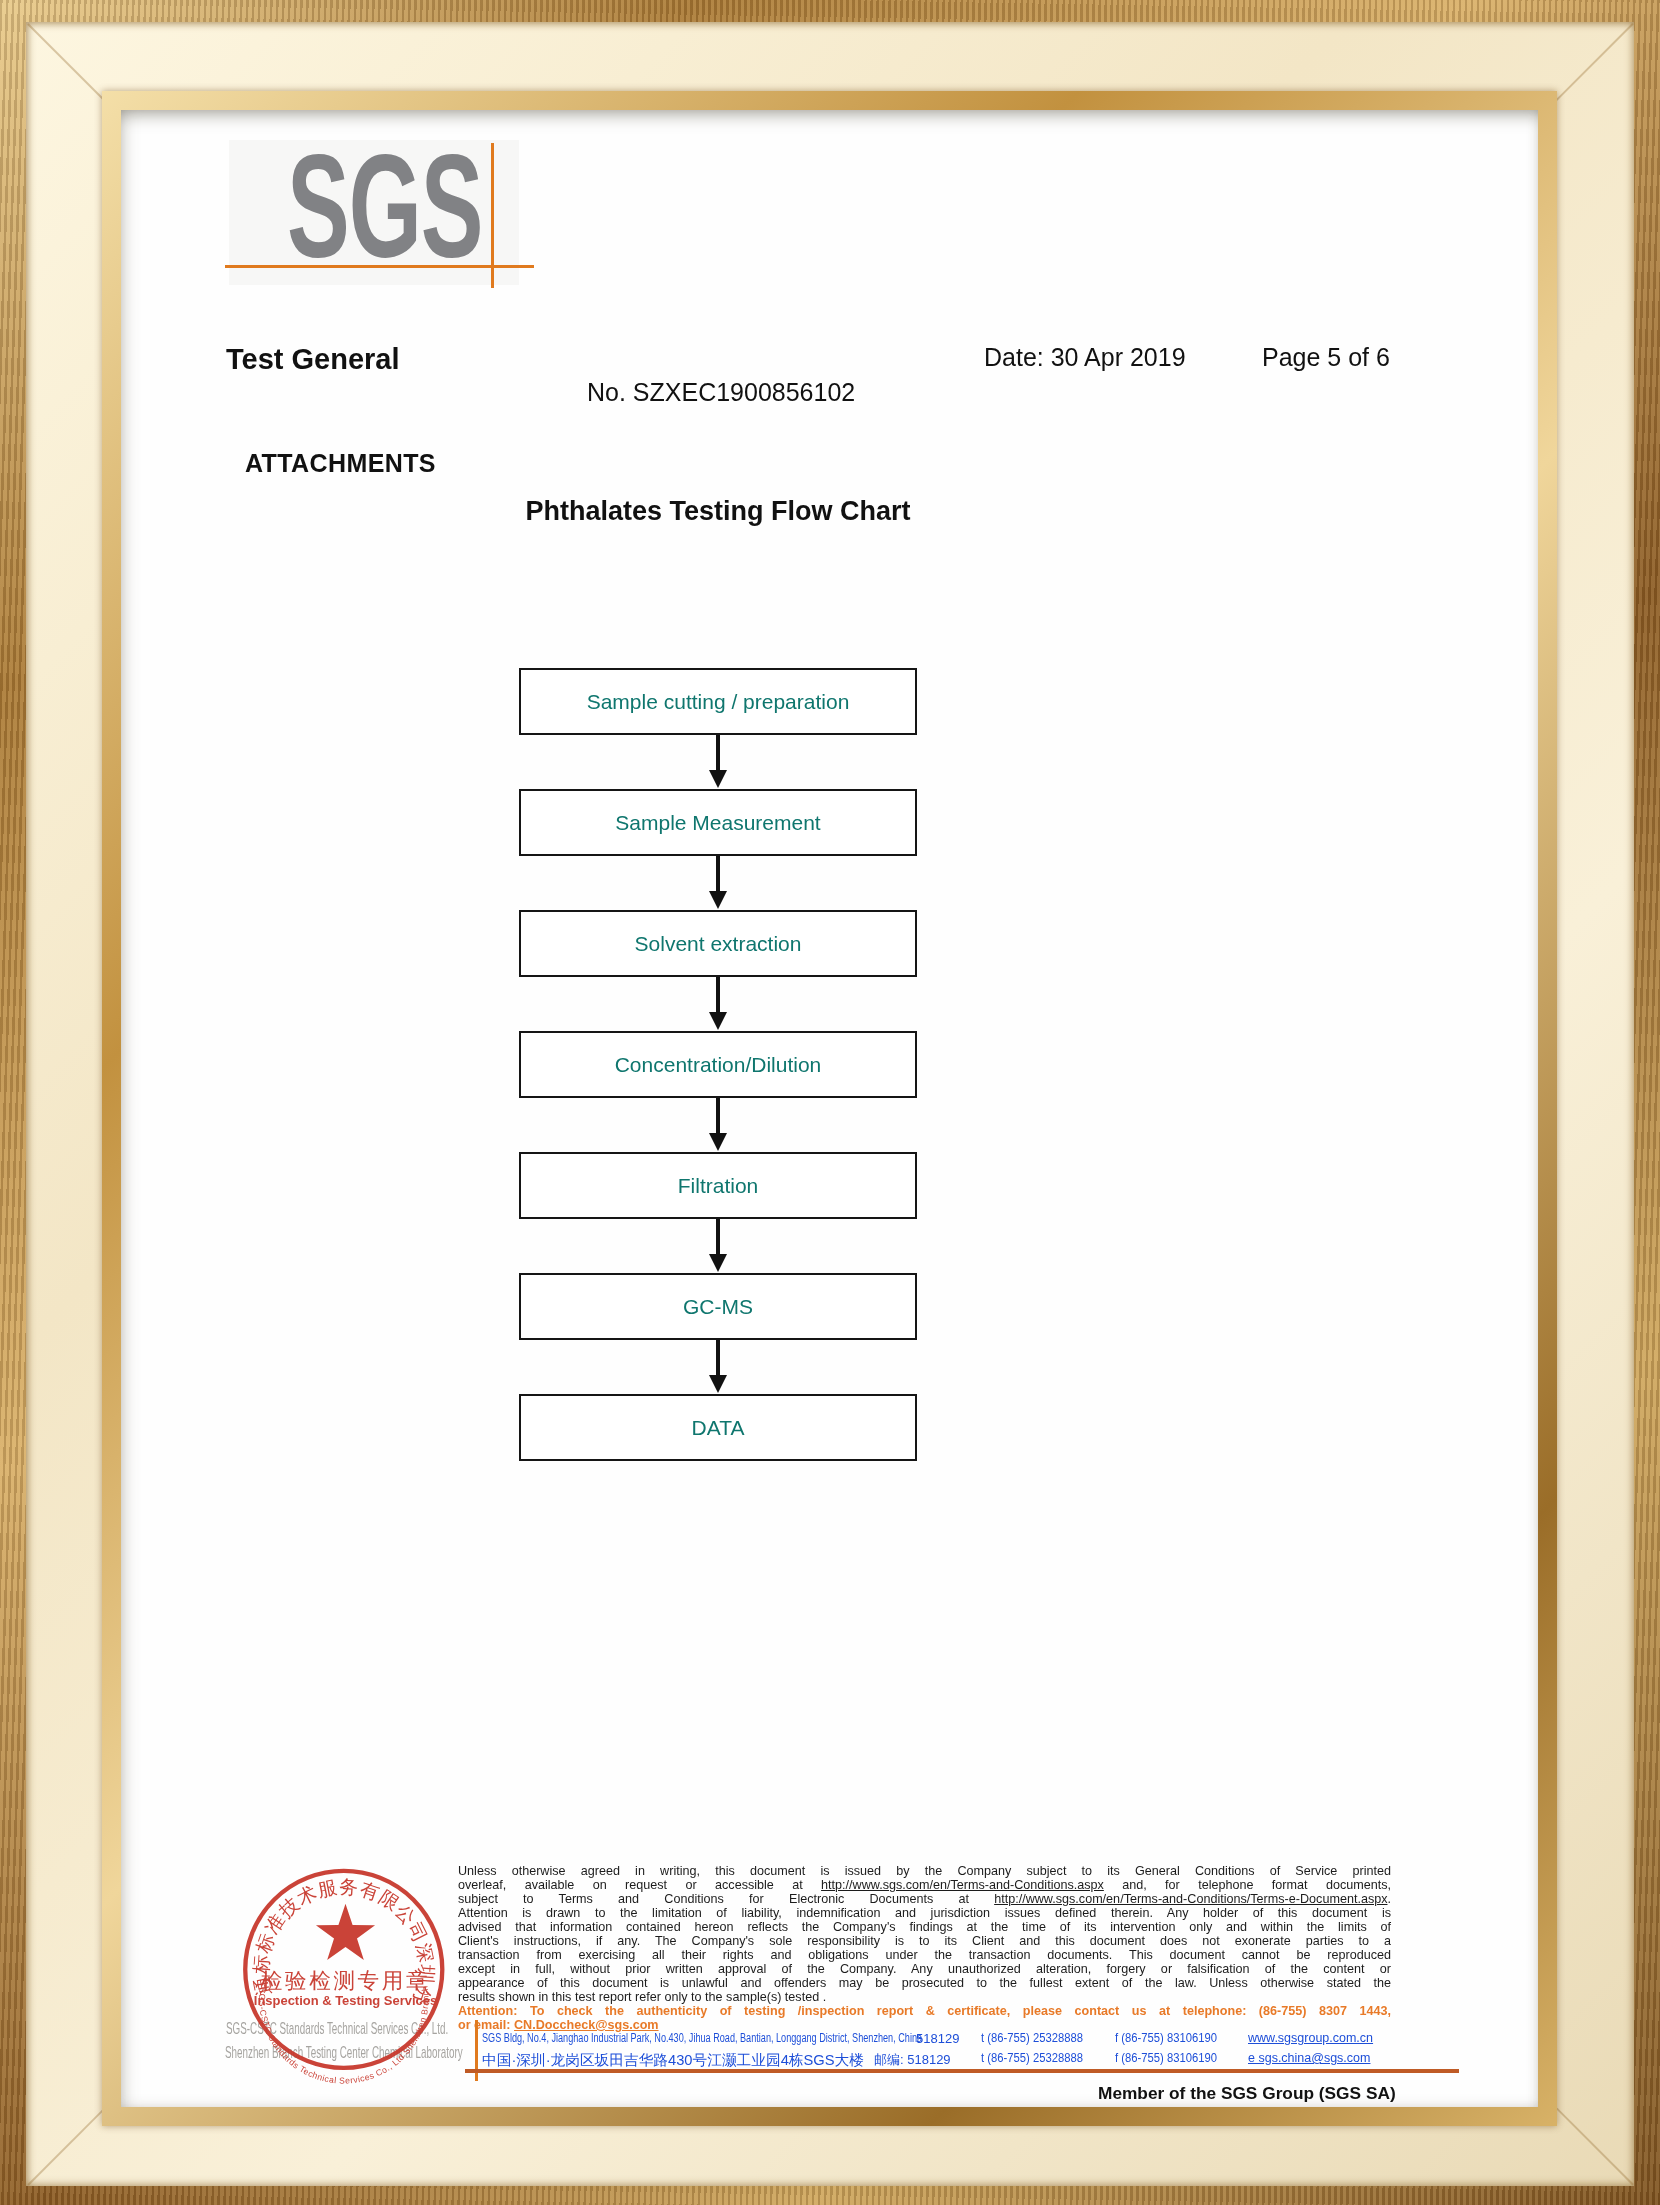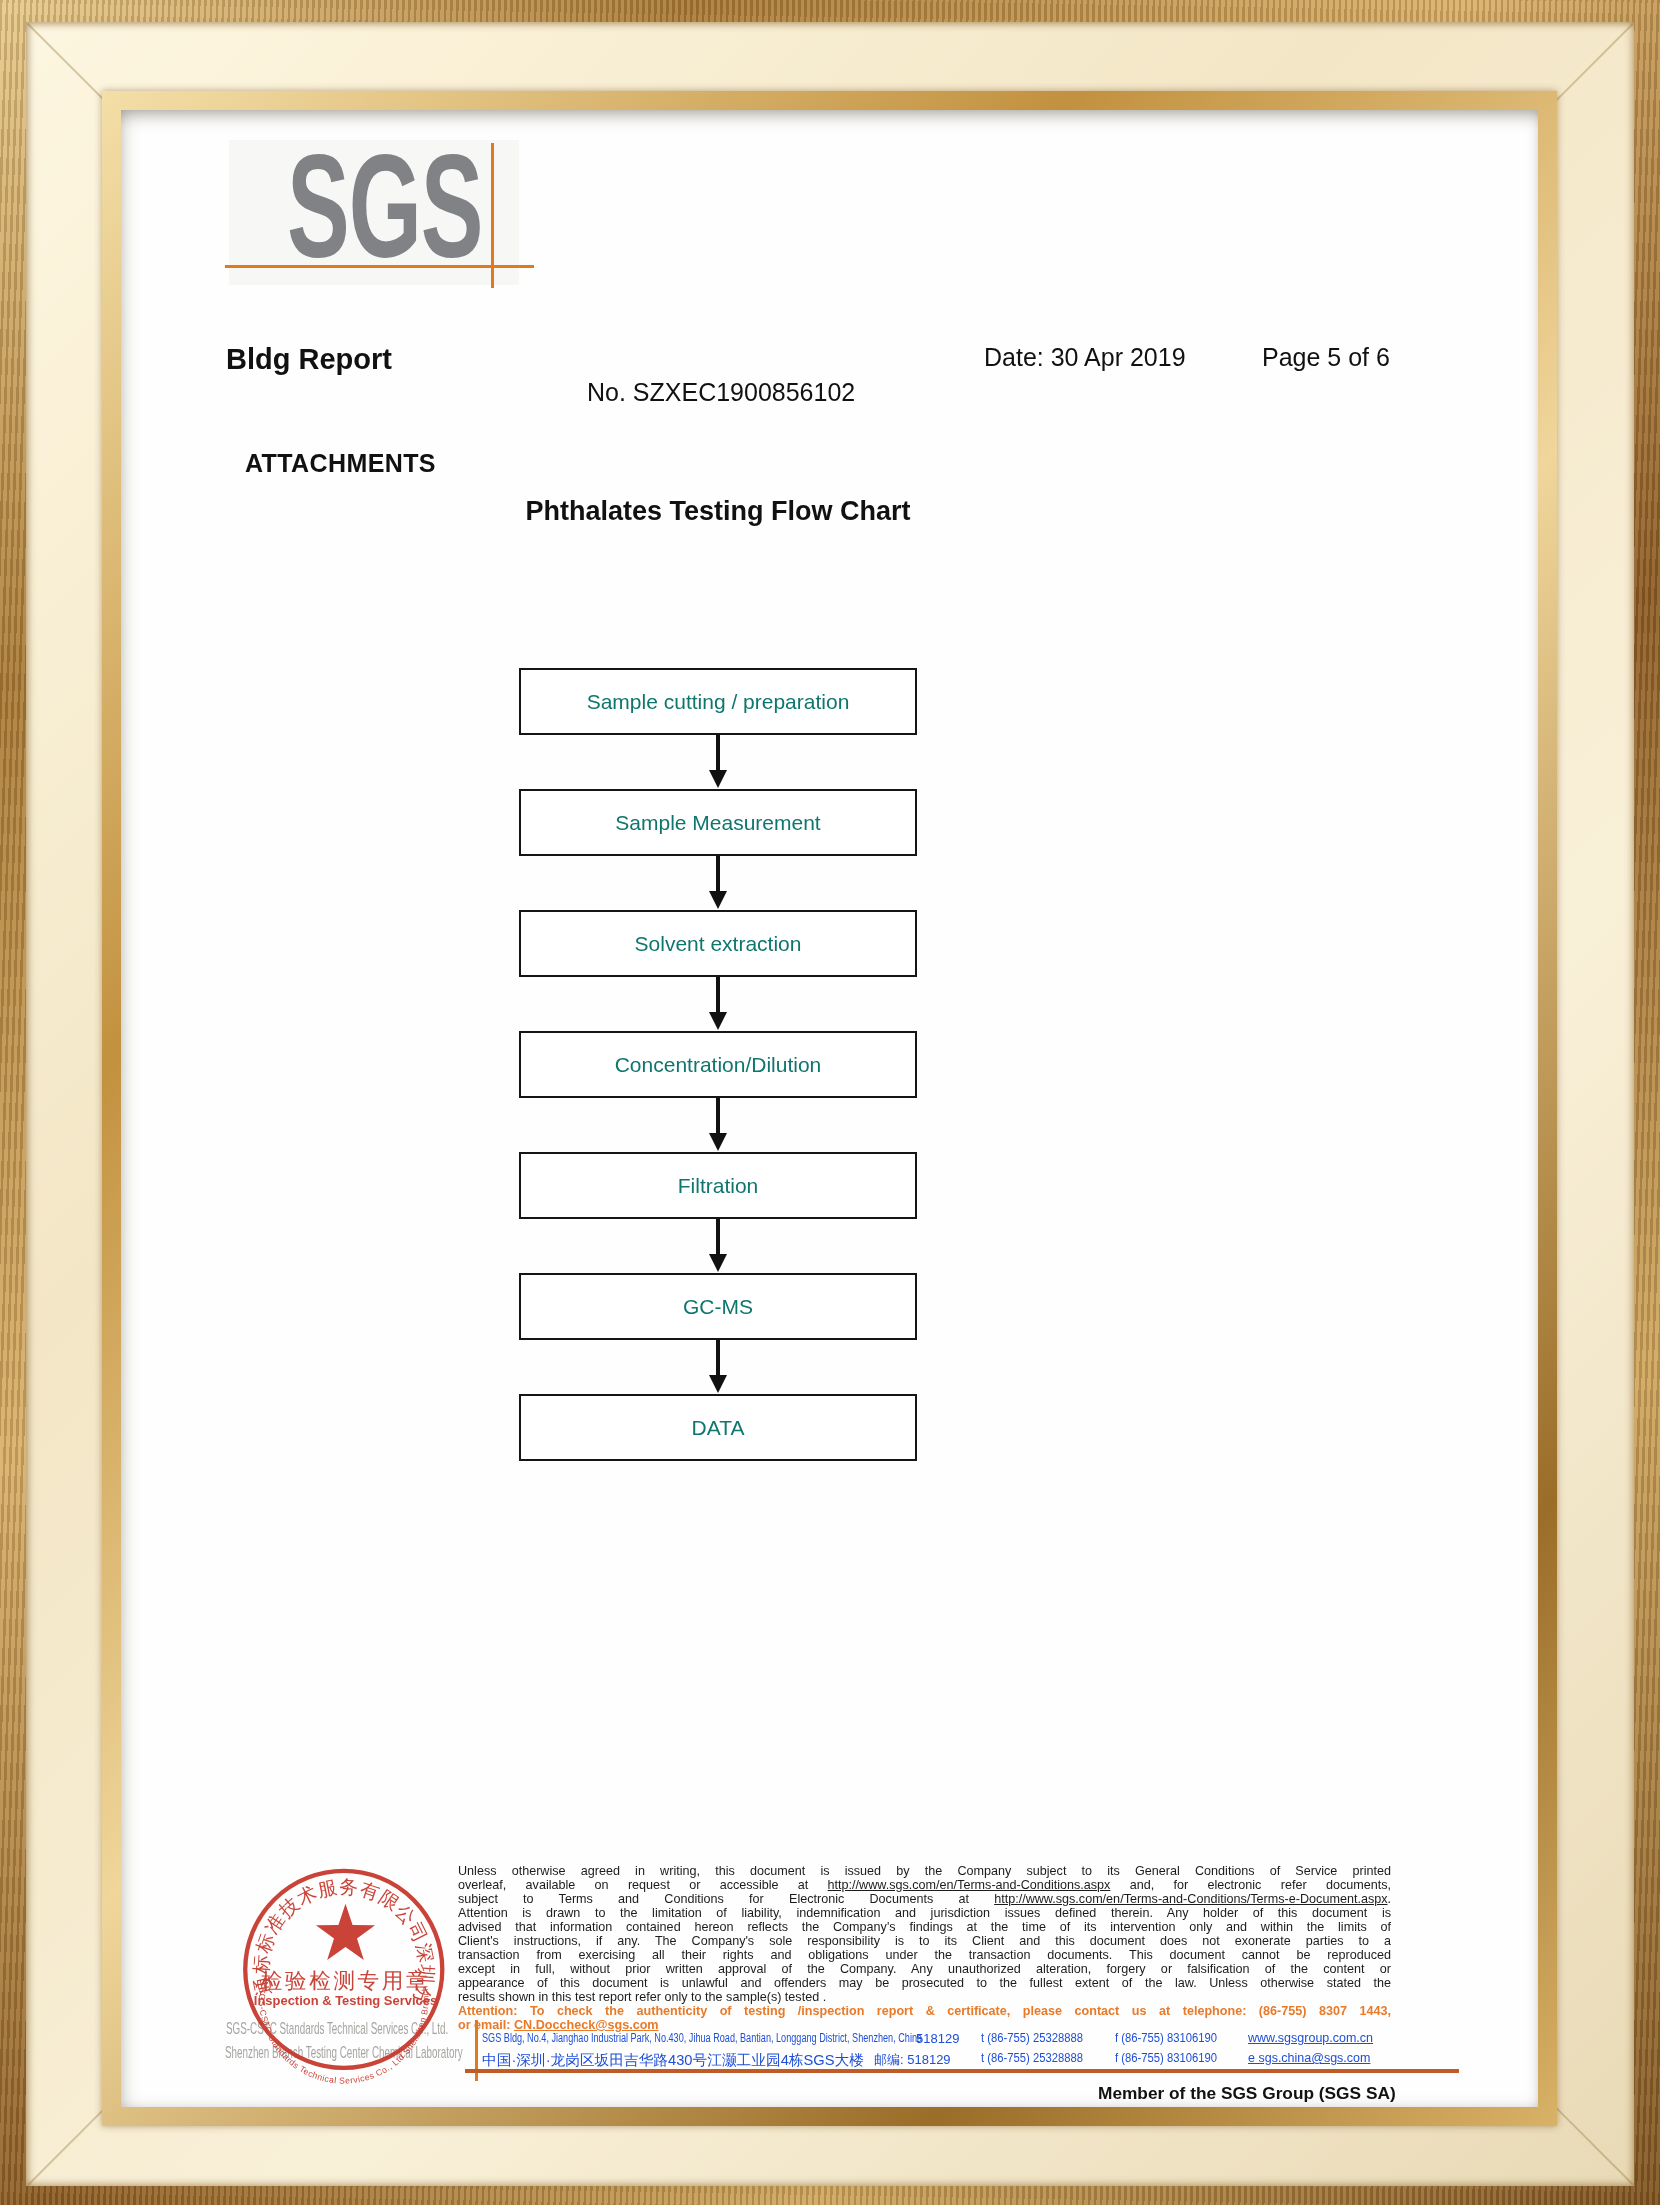--- a/index.html
+++ b/index.html
@@ -96,21 +96,21 @@
 
   <div class="page">
     <div class="content">
 
       <div class="logo-backdrop"></div>
       <div class="logo-text">SGS</div>
       <div class="logo-hline"></div>
       <div class="logo-vline"></div>
 
       <div class="hdr">
-        <span class="title">Bldg Report</span>
+        <span class="title">Test General</span>
         <span class="no">No. SZXEC1900856102</span>
         <span class="date">Date: 30 Apr 2019</span>
         <span class="page-no">Page 5 of 6</span>
       </div>
 
       <div class="attachments">ATTACHMENTS</div>
       <div class="flow-title">Phthalates Testing Flow Chart</div>
 
       <div class="flow" id="flow">
           <div class="flow-box">Sample cutting / preparation</div>
@@ -141,21 +141,21 @@
           <div class="flow-box">GC-MS</div>
           <div class="flow-arrow">
             <div class="fa-line"></div>
             <div class="fa-head"></div>
           </div>
           <div class="flow-box">DATA</div>
         </div>
 
       <div class="legal" id="legal">
           <div class="legal-line"><span>Unless otherwise agreed in writing, this document is issued by the Company subject to its General Conditions of Service printed</span></div>
-          <div class="legal-line"><span>overleaf, available on request or accessible at </span><span class="u">http://www.sgs.com/en/Terms-and-Conditions.aspx</span><span> and, for electronic refer documents,</span></div>
+          <div class="legal-line"><span>overleaf, available on request or accessible at </span><span class="u">http://www.sgs.com/en/Terms-and-Conditions.aspx</span><span> and, for telephone format documents,</span></div>
           <div class="legal-line"><span>subject to Terms and Conditions for Electronic Documents at </span><span class="u">http://www.sgs.com/en/Terms-and-Conditions/Terms-e-Document.aspx</span><span>.</span></div>
           <div class="legal-line"><span>Attention is drawn to the limitation of liability, indemnification and jurisdiction issues defined therein. Any holder of this document is</span></div>
           <div class="legal-line"><span>advised that information contained hereon reflects the Company's findings at the time of its intervention only and within the limits of</span></div>
           <div class="legal-line"><span>Client's instructions, if any. The Company's sole responsibility is to its Client and this document does not exonerate parties to a</span></div>
           <div class="legal-line"><span>transaction from exercising all their rights and obligations under the transaction documents. This document cannot be reproduced</span></div>
           <div class="legal-line"><span>except in full, without prior written approval of the Company. Any unauthorized alteration, forgery or falsification of the content or</span></div>
           <div class="legal-line"><span>appearance of this document is unlawful and offenders may be prosecuted to the fullest extent of the law. Unless otherwise stated the</span></div>
           <div class="legal-line last"><span>results shown in this test report refer only to the sample(s) tested .</span></div>
           <div class="legal-line orange"><span>Attention: To check the authenticity of testing /inspection report &amp; certificate, please contact us at telephone: (86-755) 8307 1443,</span></div>
           <div class="legal-line orange last"><span>or email: </span><span class="u">CN.Doccheck@sgs.com</span></div>

